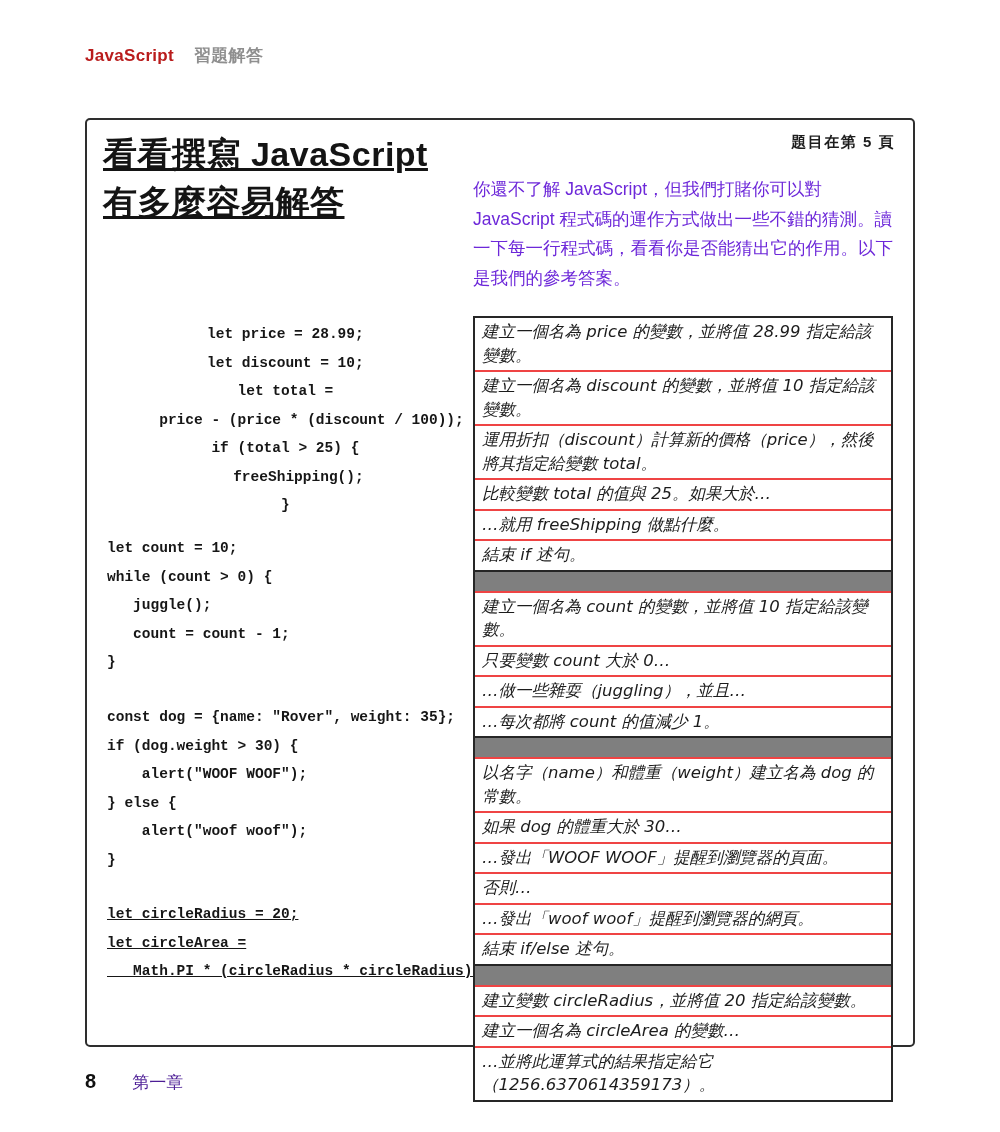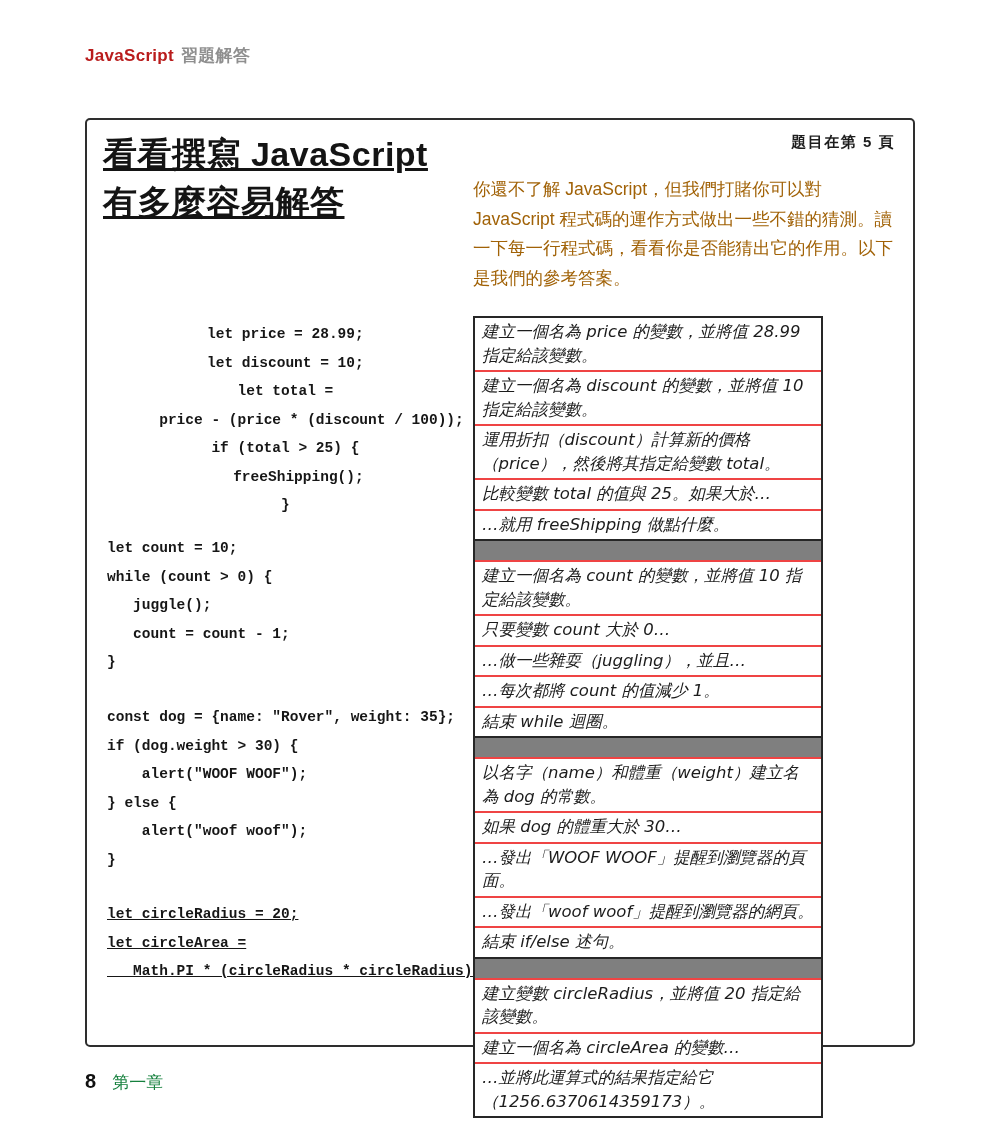--- a/index.html
+++ b/index.html
@@ -6,75 +6,75 @@
   body {
     width:1000px; height:1132px; position:relative;
     background:#ffffff;
     font-family:"Liberation Sans", sans-serif;
     color:#1a1a1a;
   }
 
   
   .page-header { position:absolute; left:85px; top:44px; font-size:17px; font-weight:bold; letter-spacing:.3px; }
   .page-header .brand { color:#b91c1c; }
-  .page-header .section { color:#8f8f8f; margin-left:7px; }
+  .page-header .section { color:#8f8f8f; margin-left:20px; }
 
   
   .panel {
     position:absolute; left:85px; top:118px; width:826px; height:925px;
     border:2.5px solid #2e2e2e; border-radius:5px; background:#fff;
   }
 
   .title { position:absolute; left:16px; top:10px; }
   .title .tline {
     font-size:34px; font-weight:800; color:#141414;
     line-height:48px; letter-spacing:.5px;
     font-family:"Liberation Sans", sans-serif;
     text-decoration:underline;
   }
 
   .ref-note { position:absolute; right:18px; top:13px; font-size:15px; font-weight:bold; color:#1d1d1d; letter-spacing:1.5px; }
 
   .intro {
     position:absolute; left:386px; top:55px; width:432px;
-    font-size:17.5px; line-height:29.5px; color:#a16207;
+    font-size:17.5px; line-height:29.5px; color:#6d28d9;
   }
 
   
   pre.code {
     position:absolute; left:20px; margin:0;
     font-family:"Liberation Mono","DejaVu Sans Mono",monospace;
     font-weight:bold; font-size:14.5px; line-height:28.5px; color:#161616;
     white-space:pre;
   }
   #code-0 { top:200px;text-align:center; }
   #code-1 { top:414px; }
   #code-2 { top:583px; }
   #code-3 { top:780px;text-decoration:underline; }
 
   
   .answers {
-    position:absolute; left:386px; top:196px; width:350px;
+    position:absolute; left:386px; top:196px; width:420px;
     border:2px solid #262626; background:#fff; box-sizing:border-box;
   }
   .row {
     min-height:26px; padding:2px 7px 3px; box-sizing:border-box;
     display:flex; align-items:center;
     border-top:2px solid #ef4444;
     font-family:"DejaVu Sans", sans-serif; font-style:italic;
     font-size:16.5px; line-height:23.5px; color:#1c1c1c;
   }
   .row:first-child { border-top:none; }
   .row.tall { min-height:50px; }
   .spacer { height:19px; border-top:2px solid #262626; }
 
   
   .page-footer { position:absolute; left:85px; top:1070px; }
   .page-footer .pagenum { font-size:20px; font-weight:bold; color:#111; }
-  .page-footer .chapter { font-size:17px; color:#15803d; margin-left:16px; }
+  .page-footer .chapter { font-size:17px; color:#4c1d95; margin-left:36px; }
 </style>
 </head>
 <body>
 
 <div class="page-header">
   <span class="brand">JavaScript</span><span class="section">習題解答</span>
 </div>
 
 <div class="panel">
 
@@ -108,30 +108,31 @@
   <pre class="code" id="code-3">let circleRadius = 20;
 let circleArea =
    Math.PI * (circleRadius * circleRadius);</pre>
 
   <div class="answers">
     <div class="row">建立一個名為 price 的變數，並將值 28.99 指定給該變數。</div>
     <div class="row">建立一個名為 discount 的變數，並將值 10 指定給該變數。</div>
     <div class="row tall">運用折扣（discount）計算新的價格（price），然後將其指定給變數 total。</div>
     <div class="row">比較變數 total 的值與 25。如果大於…</div>
     <div class="row">…就用 freeShipping 做點什麼。</div>
+    <div class="row">結束 if 述句。</div>
     <div class="spacer" style="background: rgb(127, 127, 127);"></div>
     <div class="row">建立一個名為 count 的變數，並將值 10 指定給該變數。</div>
     <div class="row">只要變數 count 大於 0…</div>
     <div class="row">…做一些雜耍（juggling），並且…</div>
     <div class="row">…每次都將 count 的值減少 1。</div>
-    <div class="row">結束 while 迴圈。</div>
     <div class="spacer" style="background: rgb(127, 127, 127);"></div>
     <div class="row">以名字（name）和體重（weight）建立名為 dog 的常數。</div>
     <div class="row">如果 dog 的體重大於 30…</div>
     <div class="row">…發出「WOOF WOOF」提醒到瀏覽器的頁面。</div>
+    <div class="row">否則…</div>
     <div class="row">…發出「woof woof」提醒到瀏覽器的網頁。</div>
     <div class="row">結束 if/else 述句。</div>
     <div class="spacer" style="background: rgb(127, 127, 127);"></div>
     <div class="row">建立變數 circleRadius，並將值 20 指定給該變數。</div>
     <div class="row">建立一個名為 circleArea 的變數…</div>
     <div class="row tall">…並將此運算式的結果指定給它（1256.6370614359173）。</div>
   </div>
 
 </div>
 

